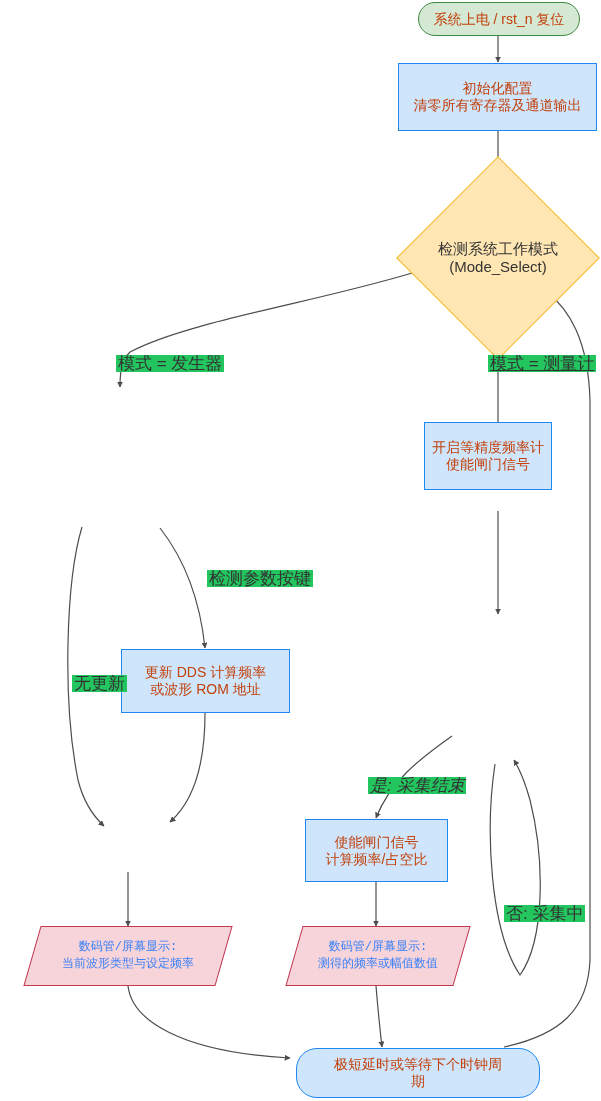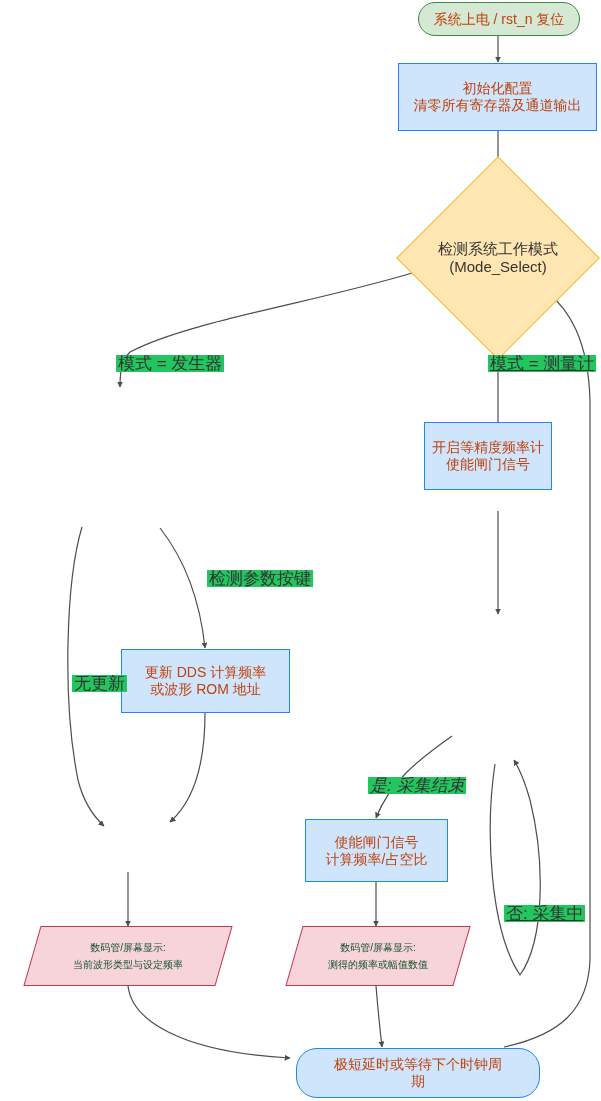--- a/index.html
+++ b/index.html
@@ -85,25 +85,26 @@
     transform: skewX(-16deg);
   }
   .node-io-label {
     position: absolute;
     left: 0; top: 0;
     width: 100%; height: 100%;
     display: flex;
     align-items: center;
     justify-content: center;
     text-align: center;
-    font-size: 10px;
+    font-size: 12px;
     line-height: 17px;
-    color: #14532d;
+    color: #3b82f6;
     white-space: pre-line;
     z-index: 3;
+    font-family: Liberation Mono, monospace;
   }
   .edge-label {
     position: absolute;
     background: #22c55e;
     color: #333333;
     font-size: 17px;
     line-height: 15px;
     padding: 1px 2px;
     white-space: nowrap;
     z-index: 3;
@@ -208,15 +209,15 @@
   <div class="edge-label" style="left:80px; top:355px;">模式 = 发生器</div>
 
   <div class="edge-label" style="left:452px; top:355px;text-decoration:underline;">模式 = 测量计</div>
 
   <div class="edge-label" style="left:171px; top:570px;">检测参数按键</div>
 
   <div class="edge-label" style="left:36px; top:675px;">无更新</div>
 
   <div class="edge-label" style="left:332px; top:777px;font-style:italic;">是: 采集结束</div>
 
-  <div class="edge-label" style="left:468px; top:905px;text-decoration:underline;">否: 采集中</div>
+  <div class="edge-label" style="left:468px; top:905px;">否: 采集中</div>
 
 </div>
 
 </body></html>

